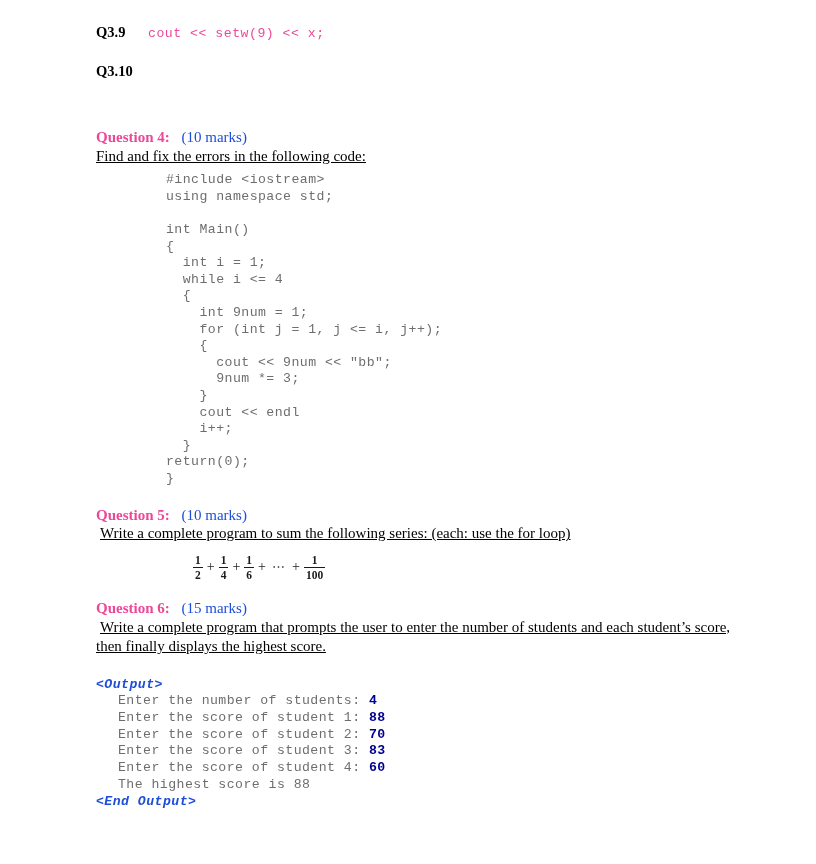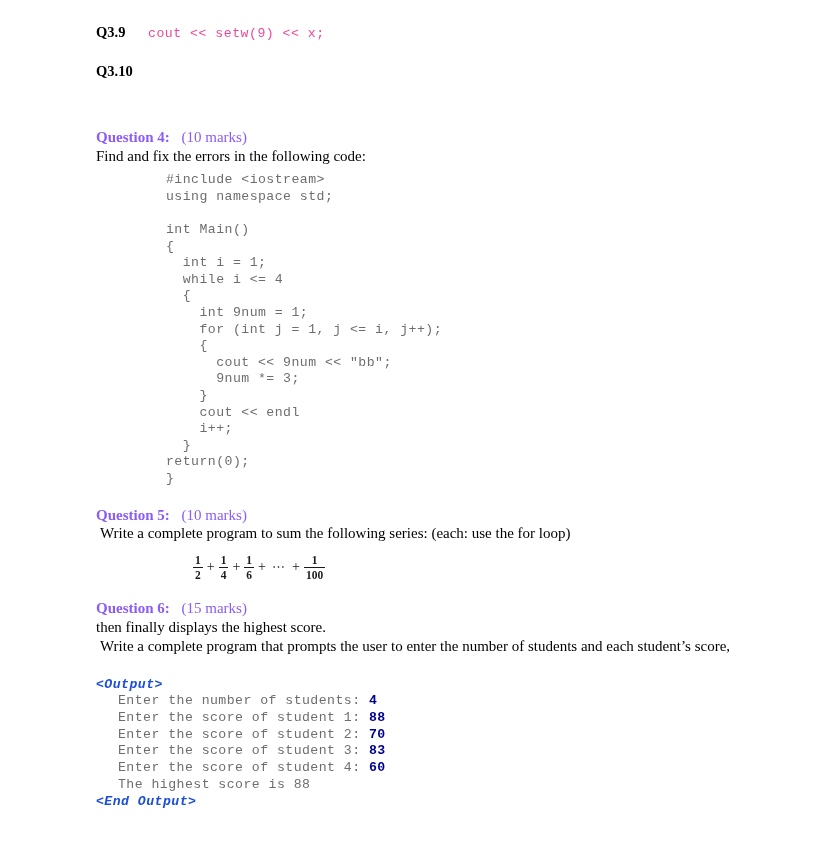--- a/index.html
+++ b/index.html
@@ -50,29 +50,30 @@
     white-space: pre;
   }
 
   
   .qhead {
     font-family: "Liberation Serif", serif;
     font-size: 15px;
     margin: 0;
     line-height: 1.25;
   }
-  .qhead .qname { font-weight: bold; color: #8b5cf6; }
-  .qhead .qmarks { color: #8b5cf6; padding-left: 8px; }
+  .qhead .qname { font-weight: bold; color: #ec4899; }
+  .qhead .qmarks { color: #1d4ed8; padding-left: 8px; }
 
   .qbody {
     font-family: "Liberation Serif", serif;
     font-size: 15px;
     line-height: 1.3;
     margin: 0;
     color: #000;
+    text-decoration: underline;
   }
 
   
   .codeblock {
     font-family: "Liberation Mono", "DejaVu Sans Mono", monospace;
     font-size: 13.2px;
     color: #6e6e6e;
     letter-spacing: 0.45px;
     line-height: 16.6px;
     white-space: pre;
@@ -203,22 +204,22 @@
           <span class="den">100</span>
         </span>
       </div>
 
   <div class="spacer-md"></div>
 
   <p class="qhead">
     <span class="qname">Question 6:</span>
     <span class="qmarks">(15 marks)</span>
   </p>
+  <p class="qbody" style="text-indent:4px">Write a complete program that prompts the user to enter the number of students and each student’s score,</p>
   <p class="qbody">then finally displays the highest score.</p>
-  <p class="qbody" style="text-indent:4px">Write a complete program that prompts the user to enter the number of students and each student’s score,</p>
 
   <div class="spacer-md"></div>
 
 
   <div class="outblock"><span class="outtag">&lt;Output&gt;</span><span class="outline"><span>Enter the number of students: </span><span class="outval">4</span></span><span class="outline"><span>Enter the score of student 1: </span><span class="outval">88</span></span><span class="outline"><span>Enter the score of student 2: </span><span class="outval">70</span></span><span class="outline"><span>Enter the score of student 3: </span><span class="outval">83</span></span><span class="outline"><span>Enter the score of student 4: </span><span class="outval">60</span></span><span class="outline">The highest score is 88</span><span class="outtag">&lt;End Output&gt;</span></div>
 
  </div>
 </div>
 
 </body></html>

